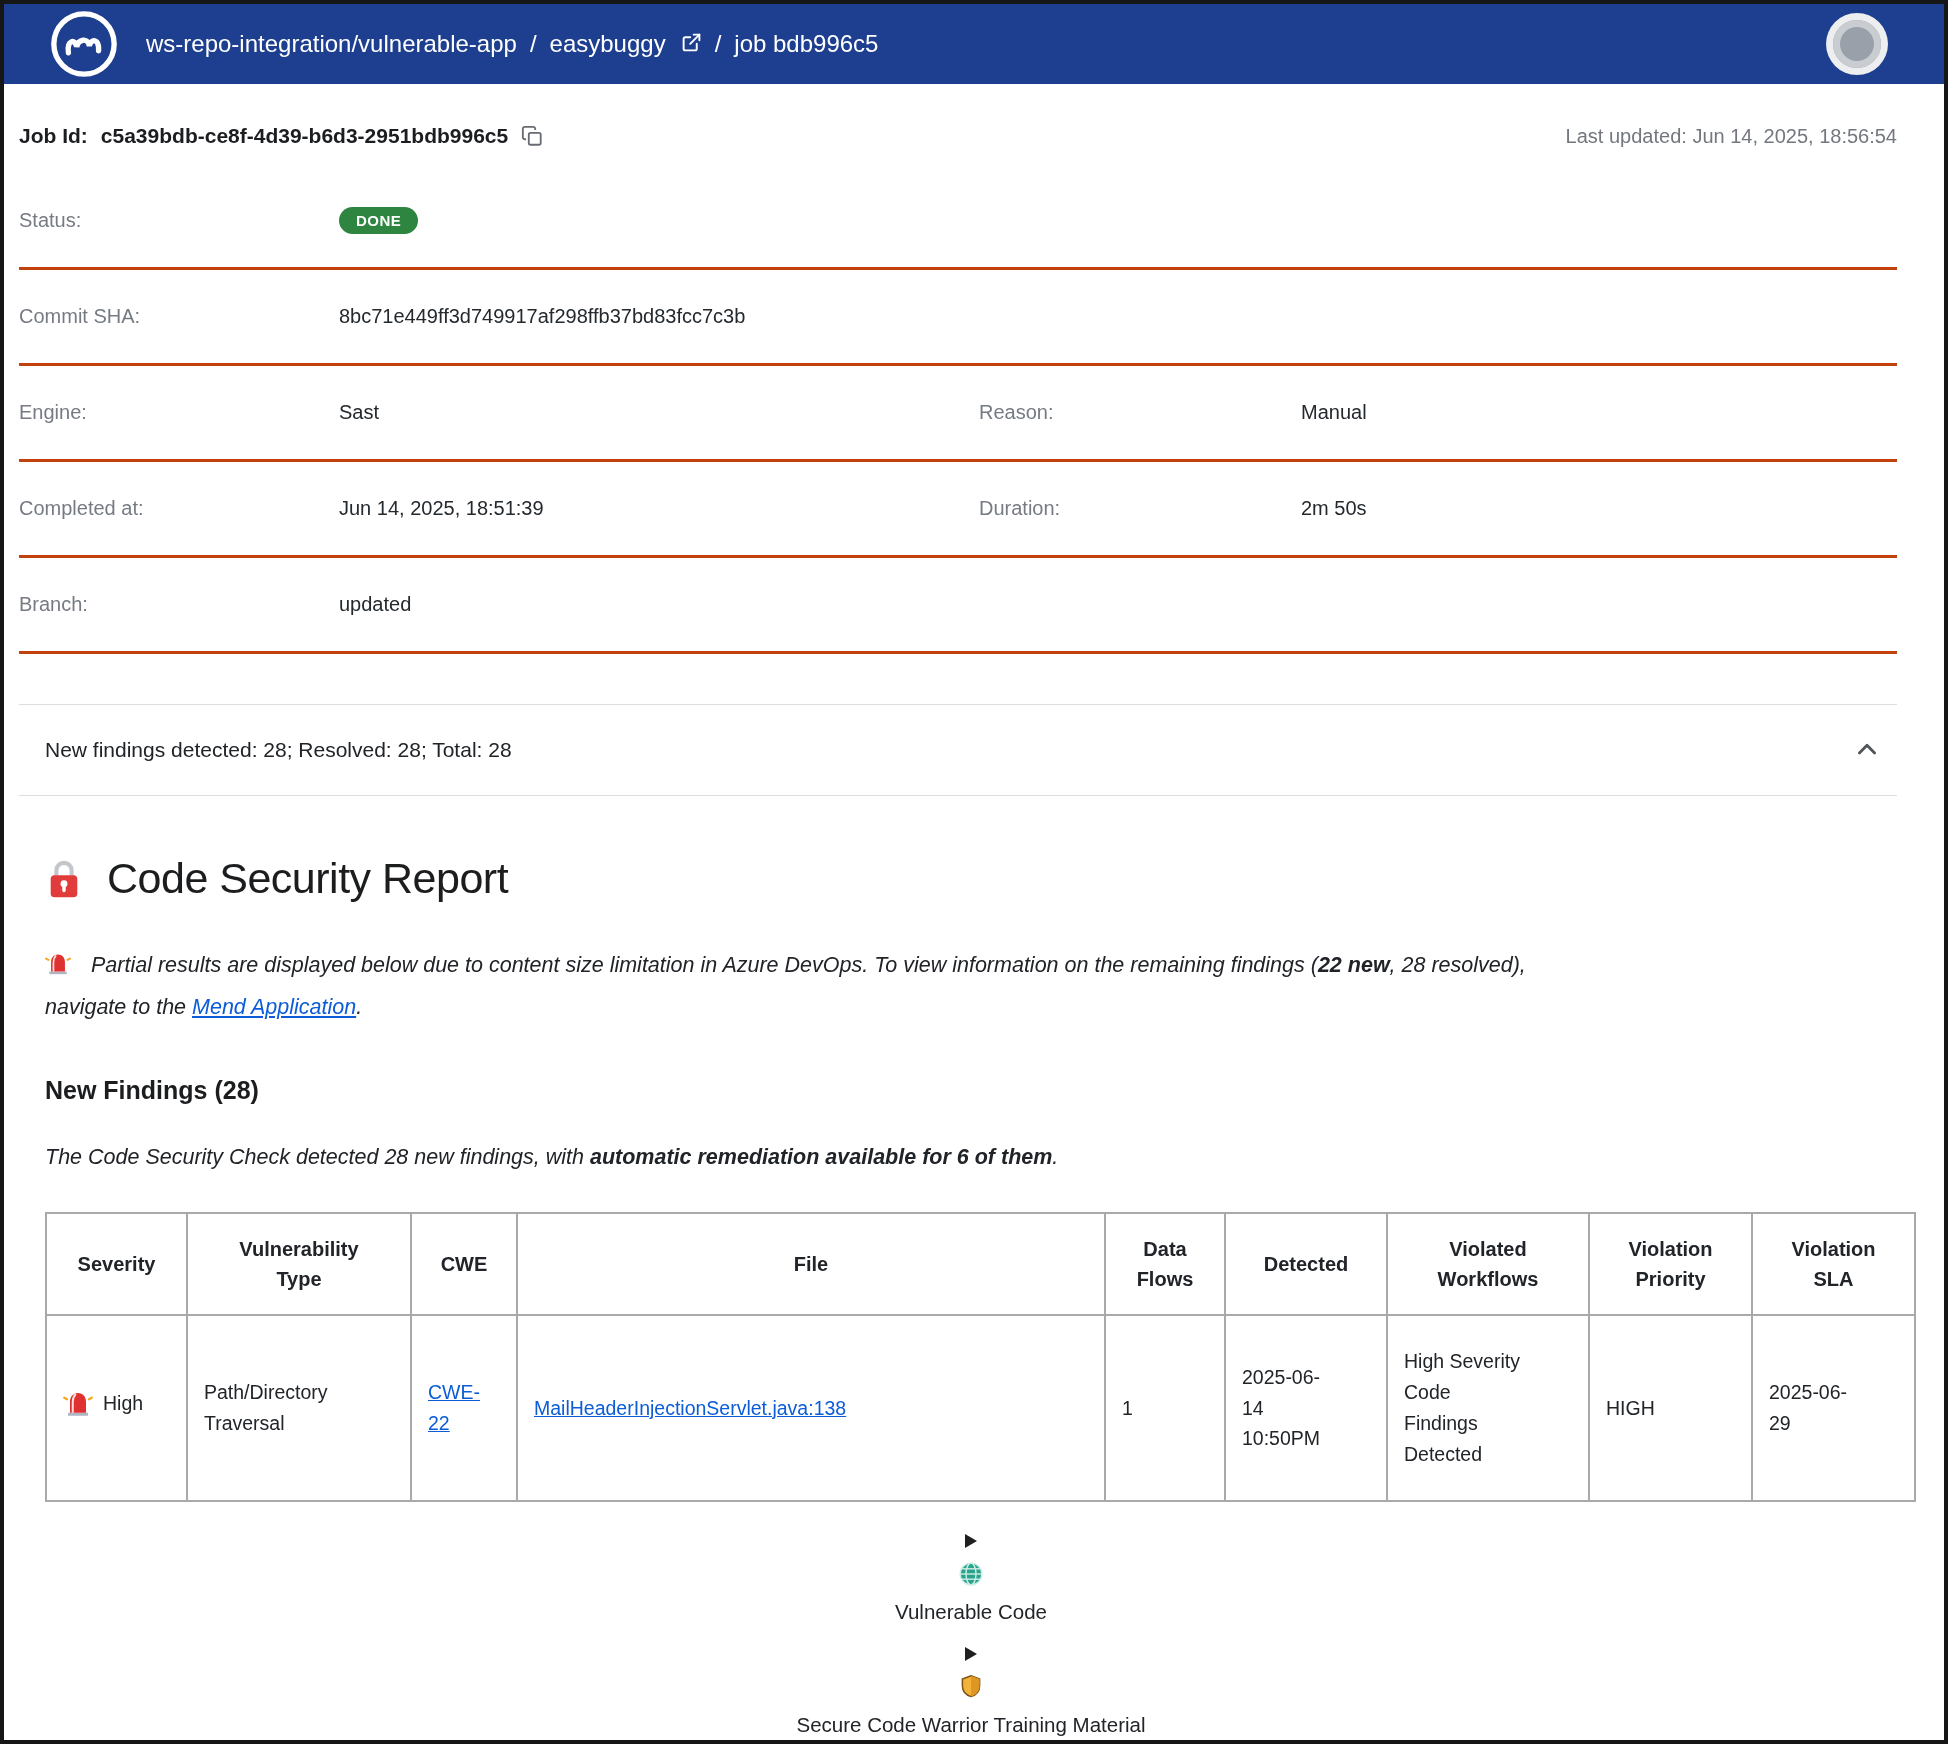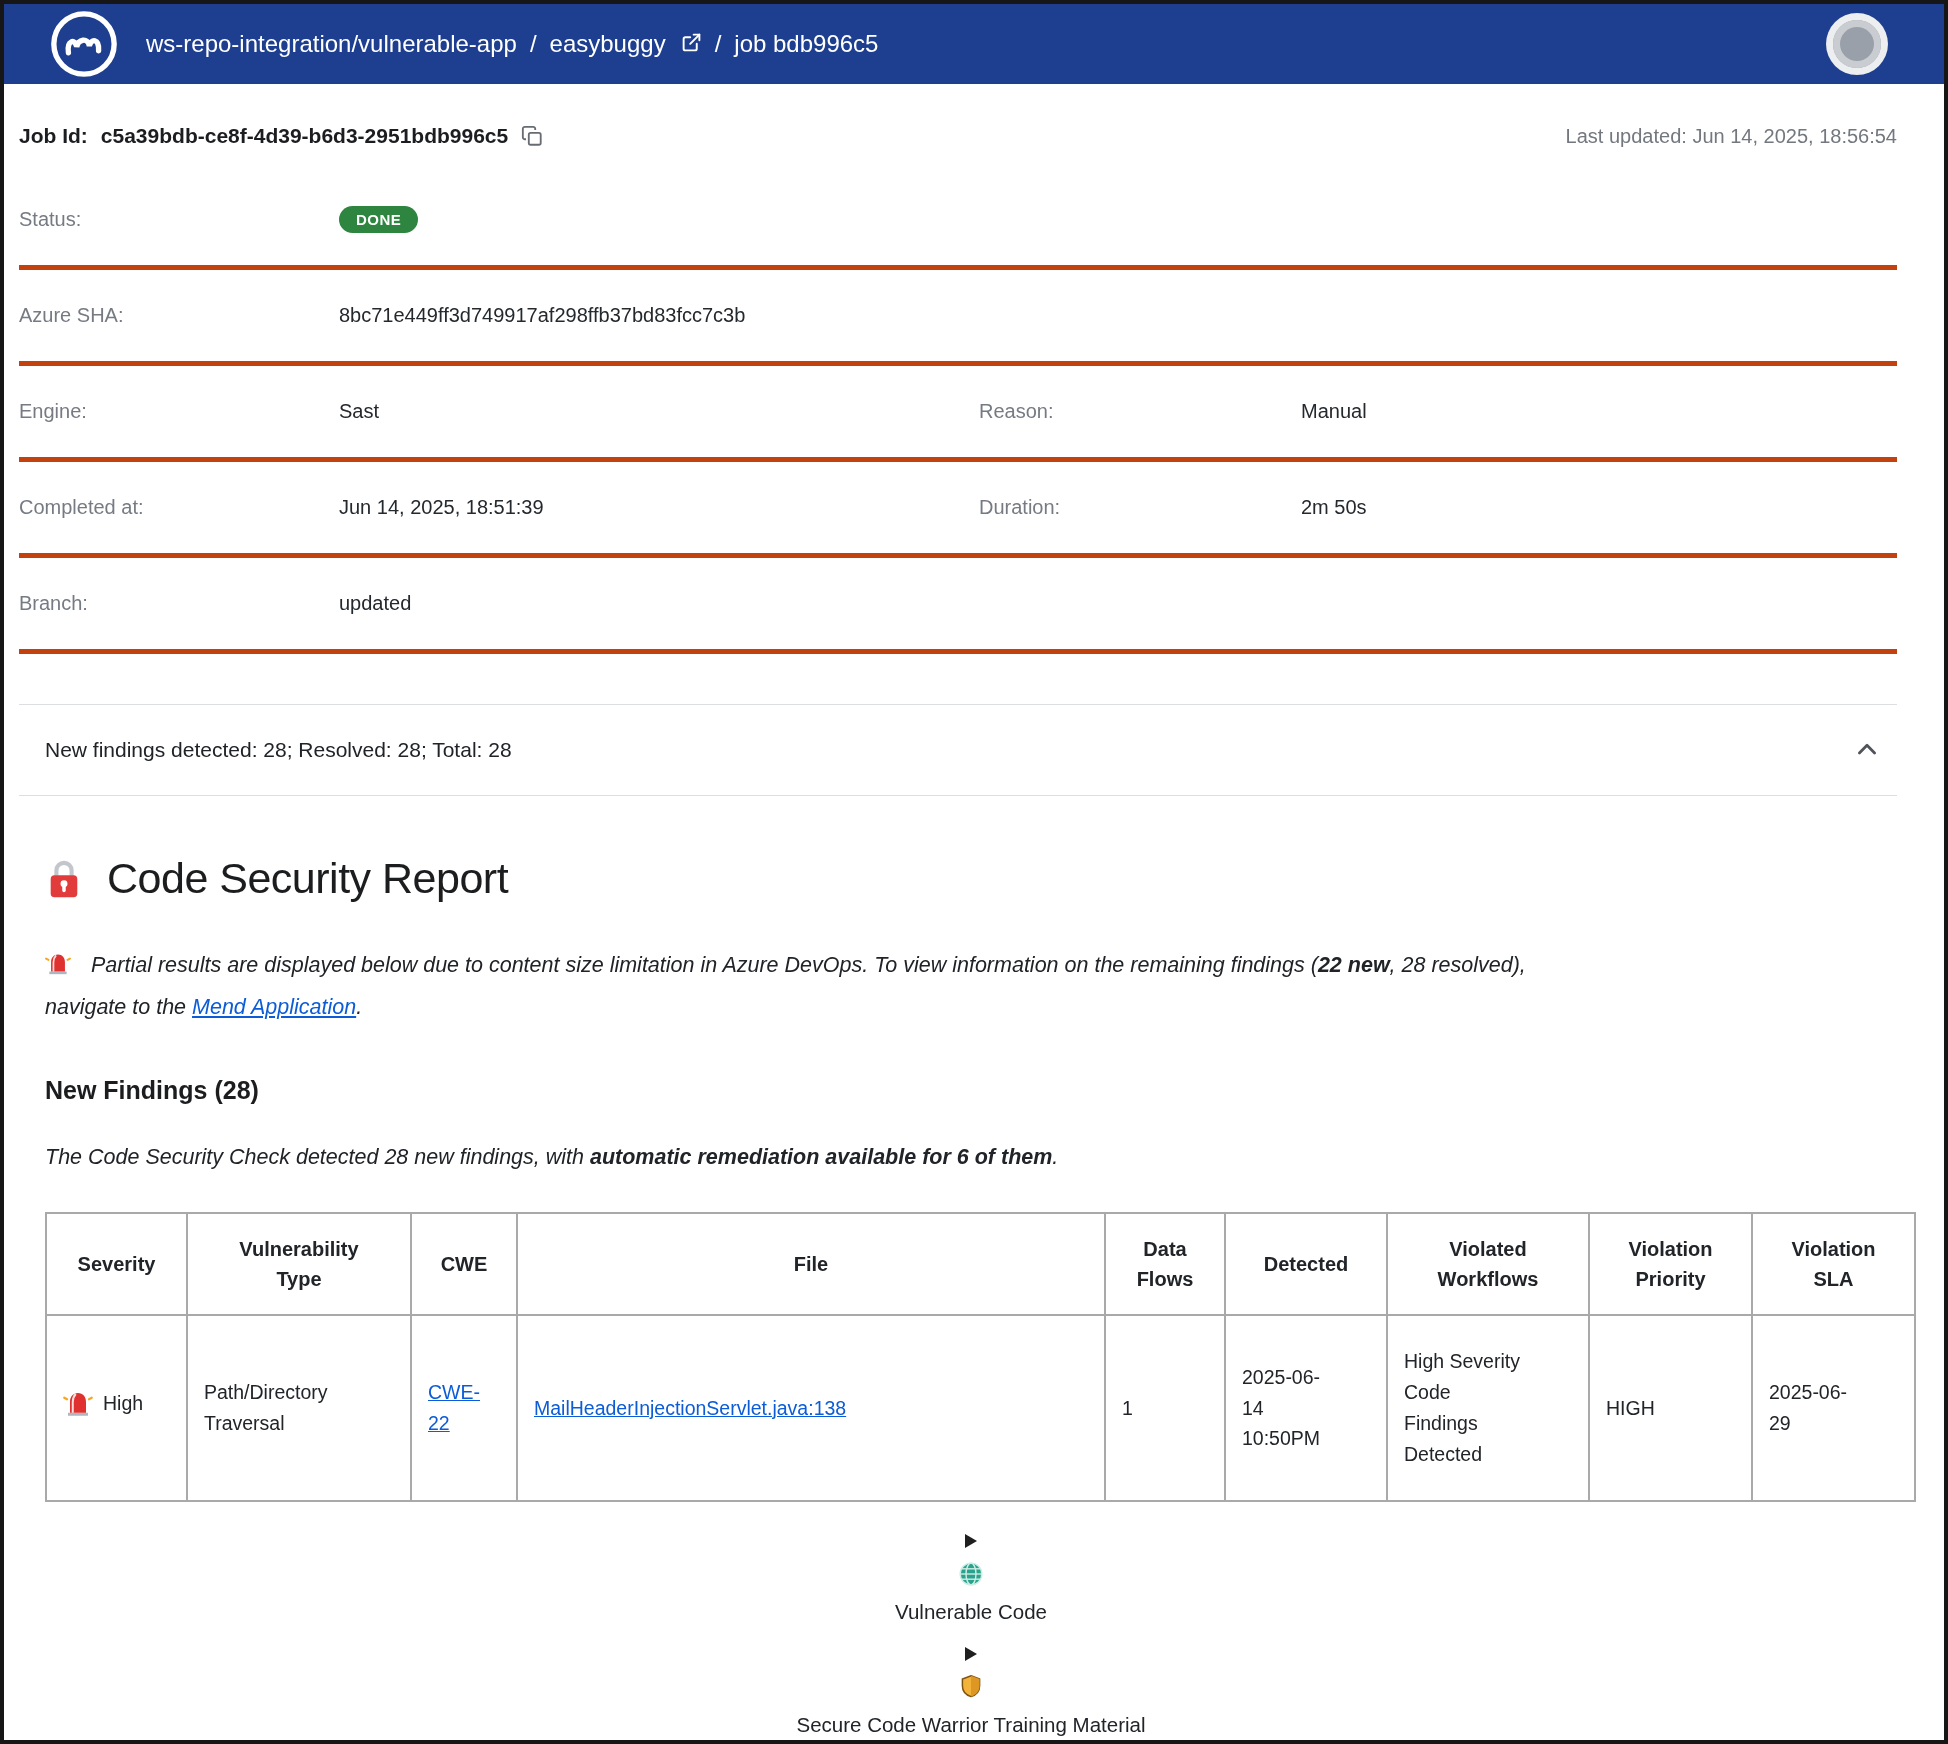--- a/index.html
+++ b/index.html
@@ -34,21 +34,21 @@
   }
   
   .content { padding:0 47px 0 15px; }
   .jobid-row { display:flex; align-items:center; justify-content:space-between; padding:40px 0 26px; }
   .jobid { display:flex; align-items:center; gap:13px; font-size:21px; font-weight:700; color:#1b1d20; }
   .copy-btn { background:none; border:none; padding:0; cursor:pointer; display:inline-flex; }
   .last-updated { color:#73787f; font-size:20px; }
   .detail-row {
     display:grid; grid-template-columns:320px 640px 322px 1fr;
     align-items:center; min-height:96px;
-    border-bottom:5px solid #c2410c; font-size:20px;
+    border-bottom:3px solid #c2410c; font-size:20px;
   }
   .detail-label { color:#767b83; }
   .detail-value { color:#24292e; }
   .badge-done {
     display:inline-block; background:#2e8540; color:#fff;
     font-size:15px; font-weight:700; letter-spacing:.5px;
     padding:5px 17px; border-radius:14px;
   }
   
   .findings-bar {
@@ -154,21 +154,21 @@
   </div>
 
   <div class="detail-row">
     <span class="detail-label">Status:</span>
     <span class="detail-value">
       <span class="badge-done">DONE</span>
     </span>
   </div>
 
   <div class="detail-row">
-    <span class="detail-label">Azure SHA:</span>
+    <span class="detail-label">Commit SHA:</span>
     <span class="detail-value">8bc71e449ff3d749917af298ffb37bd83fcc7c3b</span>
   </div>
 
   <div class="detail-row">
     <span class="detail-label">Engine:</span>
     <span class="detail-value">Sast</span>
     <span class="detail-label">Reason:</span>
     <span class="detail-value">Manual</span>
   </div>
 

